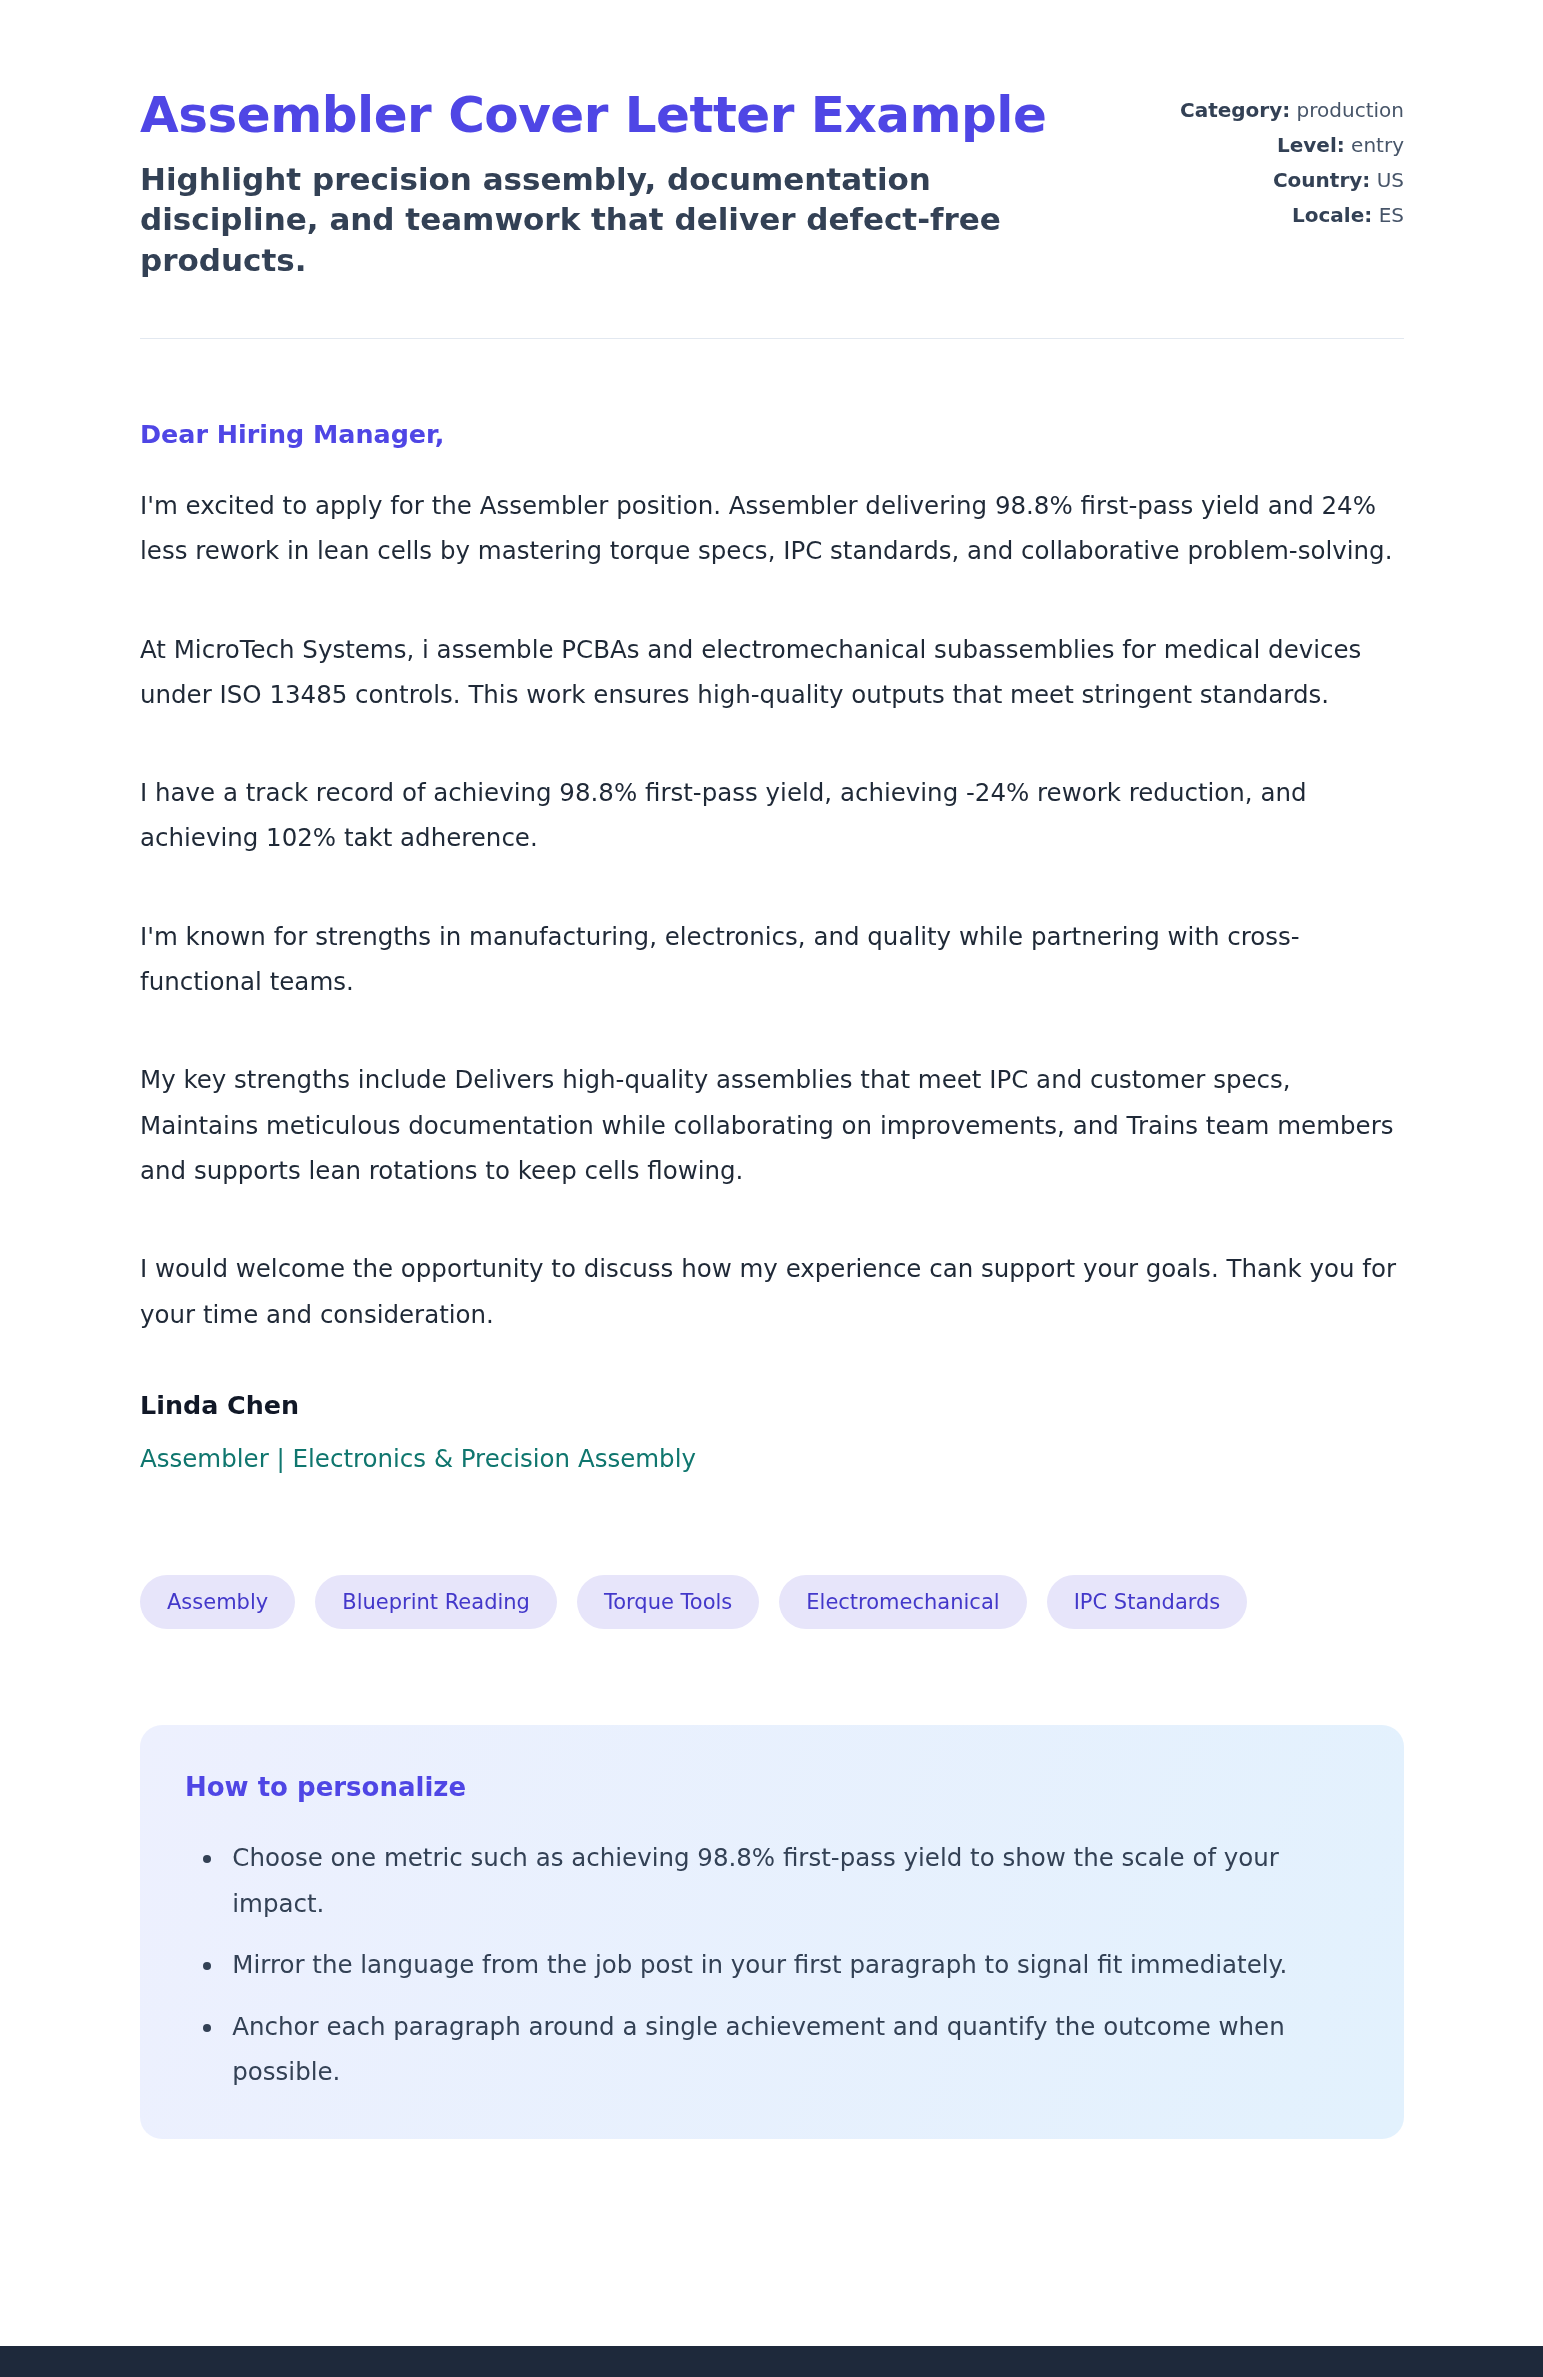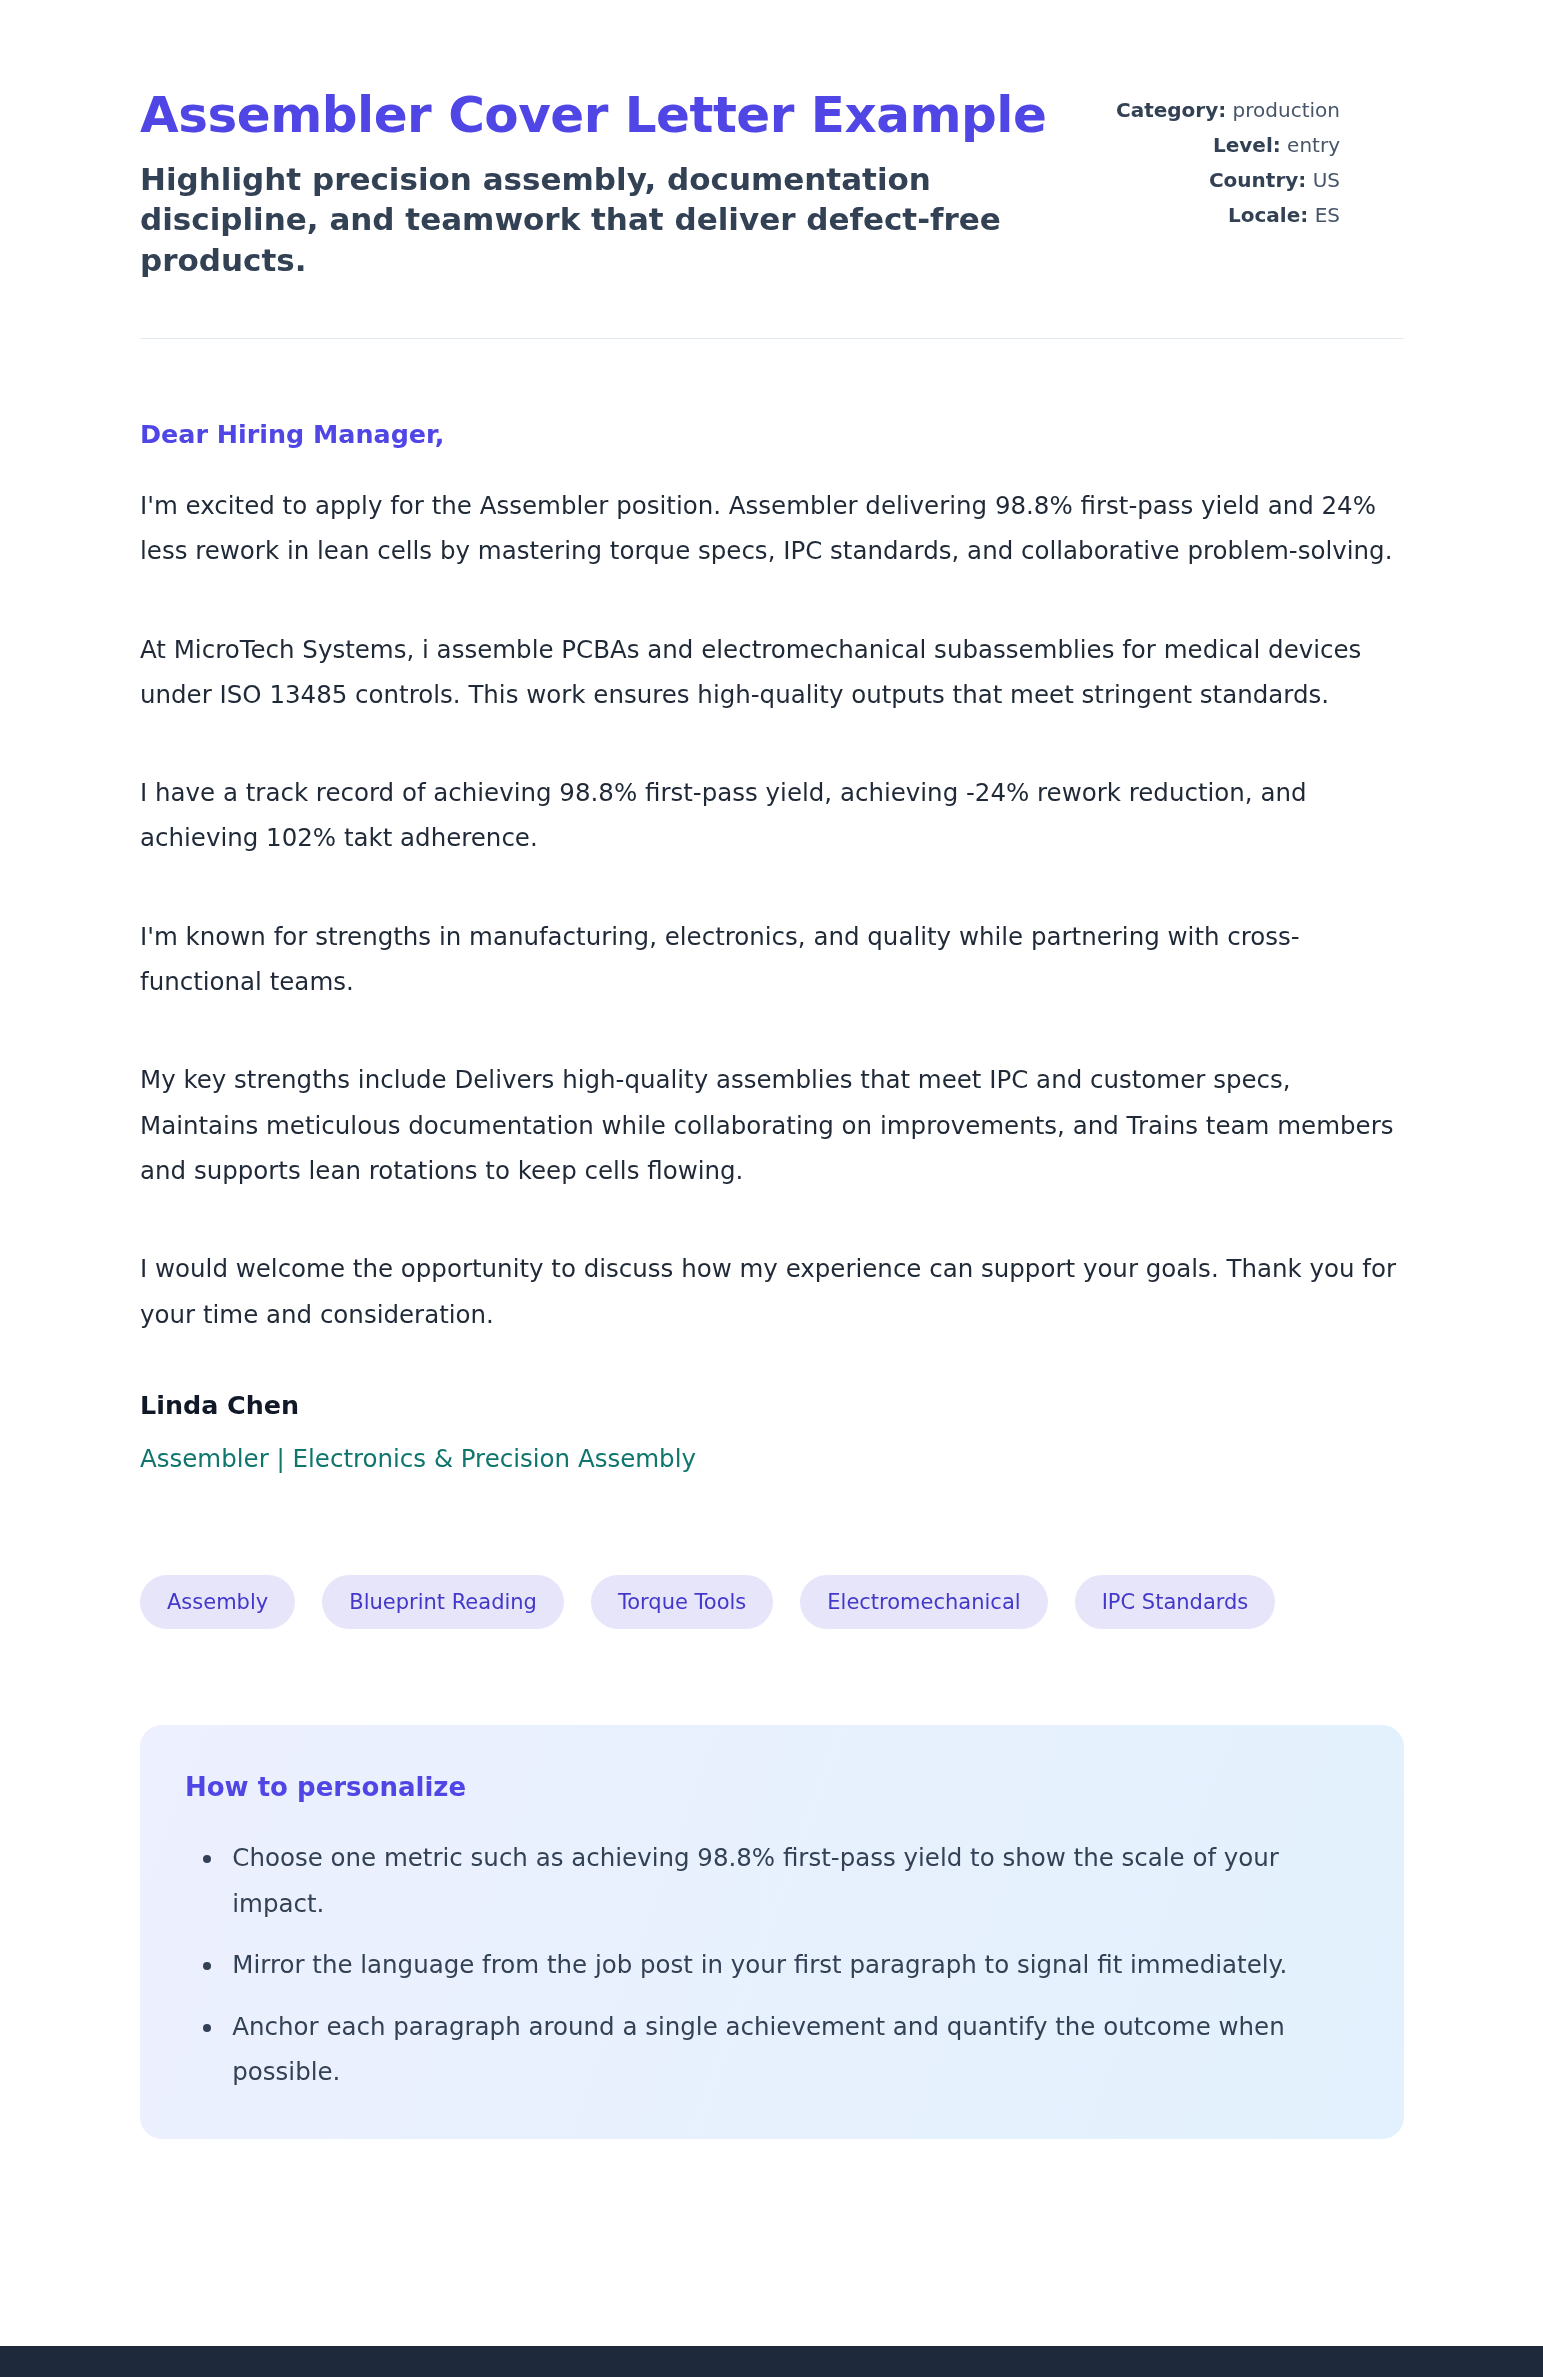--- a/index.html
+++ b/index.html
@@ -10,21 +10,21 @@
     position: relative;
     font-family: "DejaVu Sans", "Liberation Sans", sans-serif;
     color: #1f2937;
   }
   .container {
     width: 1264px;
     margin: 0 auto;
     padding-top: 87px;
   }
   
-  .header { display: flex; gap: 36px; }
+  .header { display: flex; justify-content: space-between; gap: 36px; }
   .header-left { max-width: 944px; }
   .page-title {
     font-size: 50px;
     font-weight: bold;
     color: #4f46e5;
     letter-spacing: -0.5px;
     line-height: 1.15;
   }
   .page-subtitle {
     margin-top: 14.5px;
@@ -69,21 +69,21 @@
     font-size: 25.4px;
     font-weight: bold;
     color: #111827;
   }
   .signature-role {
     margin-top: 23.6px;
     font-size: 24.5px;
     color: #0f766e;
   }
   
-  .tags { display: flex; flex-wrap: wrap; gap: 27px; margin-top: 102px; }
+  .tags { display: flex; flex-wrap: wrap; gap: 20px; margin-top: 102px; }
   .tag {
     display: inline-block;
     background: #e7e5fa;
     color: #4338ca;
     font-size: 21px;
     padding: 15.4px 27px;
     border-radius: 907px;
     white-space: nowrap;
   }
   

